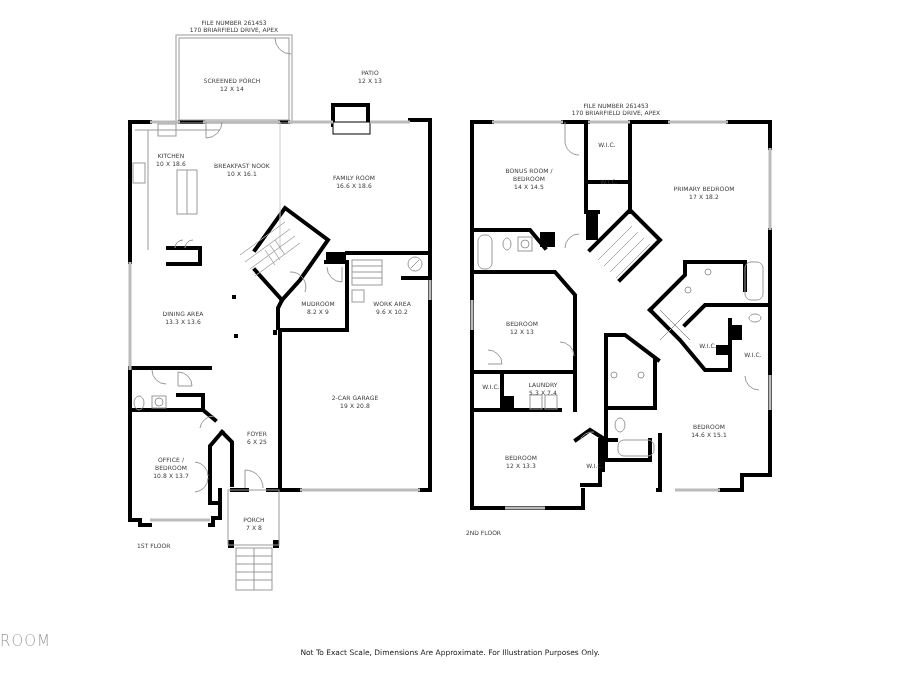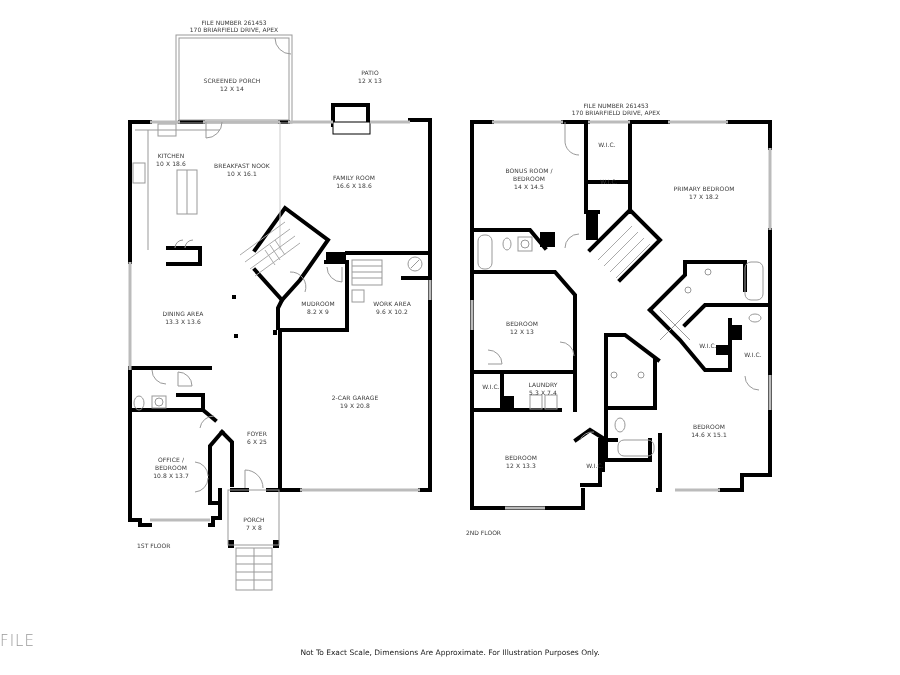--- a/index.html
+++ b/index.html
@@ -320,13 +320,13 @@
 <div class="lbl" style="left:521px; top:454px;">
     <span>BEDROOM</span>
     <span>12 X 13.3</span>
   </div>
 <div class="lbl" style="left:595px; top:462px;">
     <span>W.I.C.</span>
   </div>
 <div class="floor-lbl" style="left:466px; top:529px;">2ND FLOOR</div>
 
 <div class="footer">Not To Exact Scale, Dimensions Are Approximate. For Illustration Purposes Only.</div>
-<div class="brand">FILE</div>
+<div class="brand">ROOM</div>
 
 </body></html>

